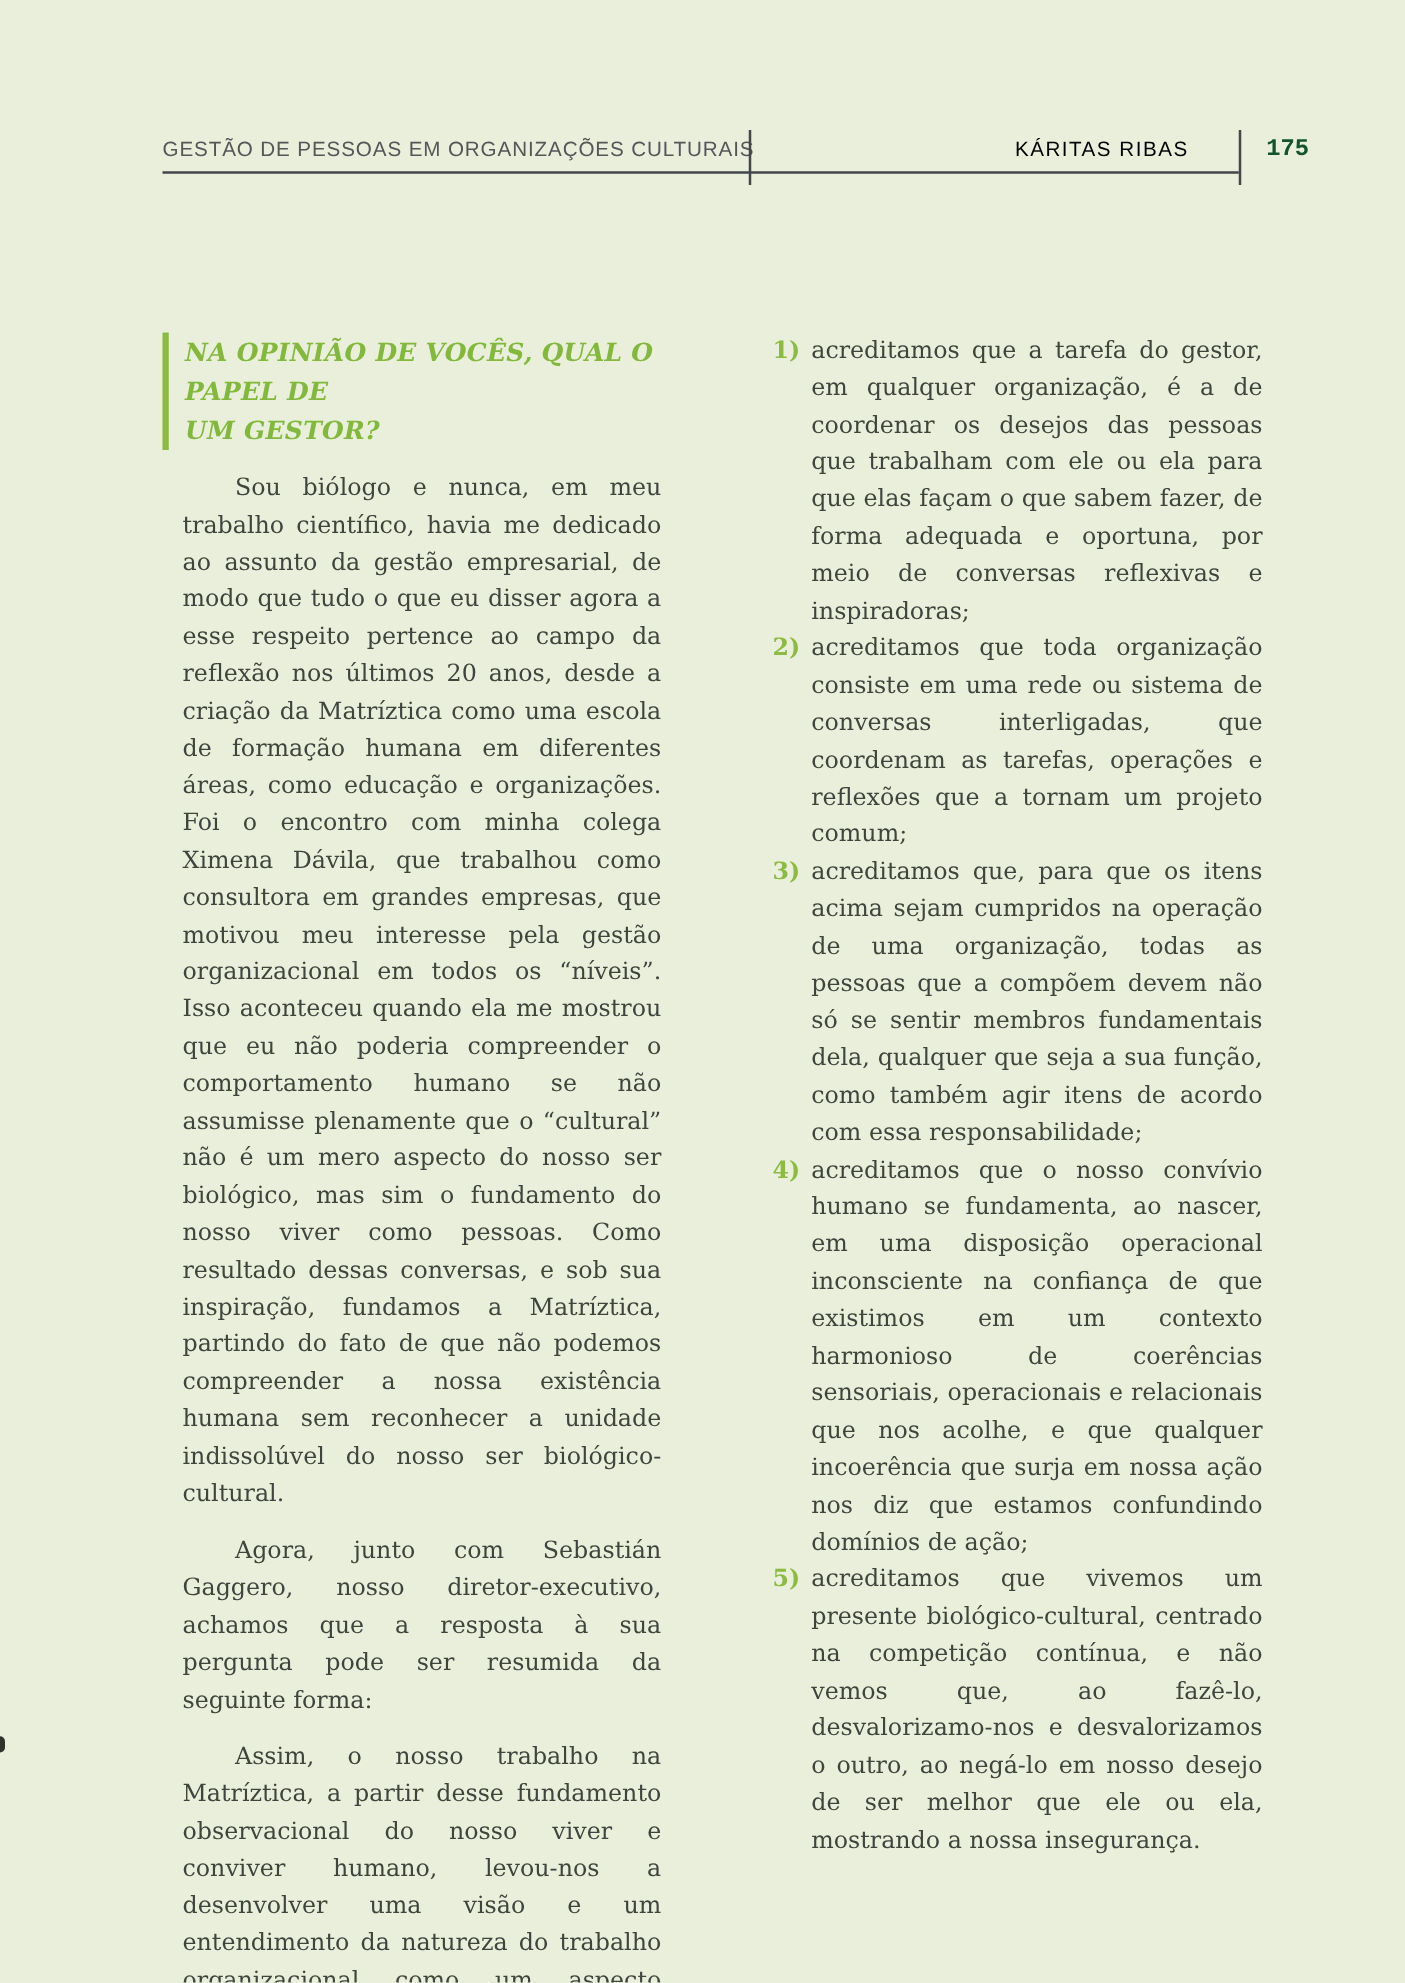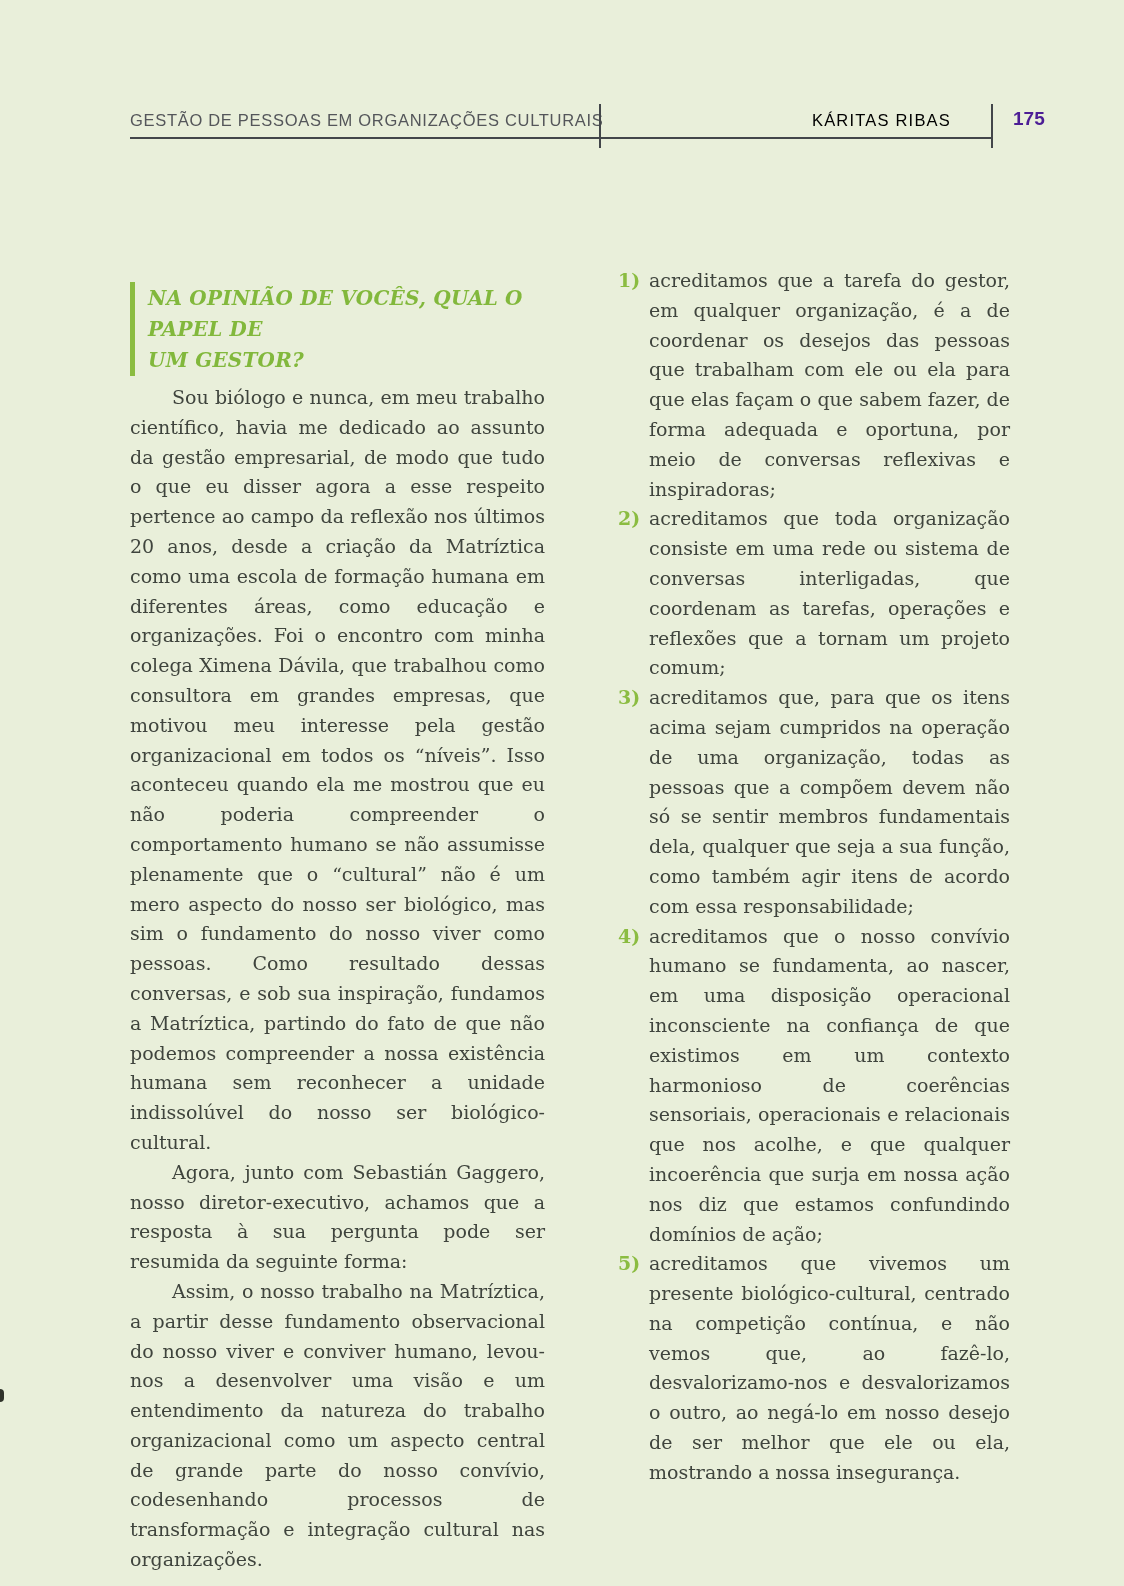--- a/index.html
+++ b/index.html
@@ -28,43 +28,43 @@
   .vbar-right{left:991px;}
   .running-author{
     position:absolute;left:660px;top:111px;width:291px;
     text-align:right;
     font-family:"Liberation Sans",sans-serif;
     font-size:16.5px;letter-spacing:1.2px;
     color:#000000;white-space:nowrap;
   }
   .folio{
     position:absolute;left:1013px;top:108px;
-    font-family:Liberation Sans, sans-serif;
-    font-weight:bold;font-size:19px;color:#4c1d95;
+    font-family:Liberation Mono, monospace;
+    font-weight:bold;font-size:19px;color:#14532d;
   }
 
   
   .columns{
     position:absolute;left:130px;top:266px;width:880px;
     display:flex;gap:73px;
   }
   .col-left{width:415px;flex:none;}
   .col-right{width:392px;flex:none;}
 
-  .q-heading{display:flex;margin:16px 0 7px 0;}
+  .q-heading{display:flex;margin:0 0 7px 0;}
   .q-bar{width:5px;background:#8bbc41;margin-right:13px;flex:none;}
   .q-text{
     font-style:italic;font-weight:bold;
     color:#82b83c;font-size:20px;line-height:31px;
     letter-spacing:.2px;padding-top:1px;
   }
   .q-line{display:block;}
 
   .para{
-    margin:0;font-size:19px;line-height:29.8px;
+    margin:16px;font-size:19px;line-height:29.8px;
     text-align:justify;text-indent:42px;
   }
 
   .belief-list{margin:0;padding:0;list-style:none;
     font-size:19px;line-height:29.8px;}
   .belief-item{display:flex;}
   .belief-num{
     width:31px;flex:none;
     color:#8bbc41;font-weight:bold;
   }

